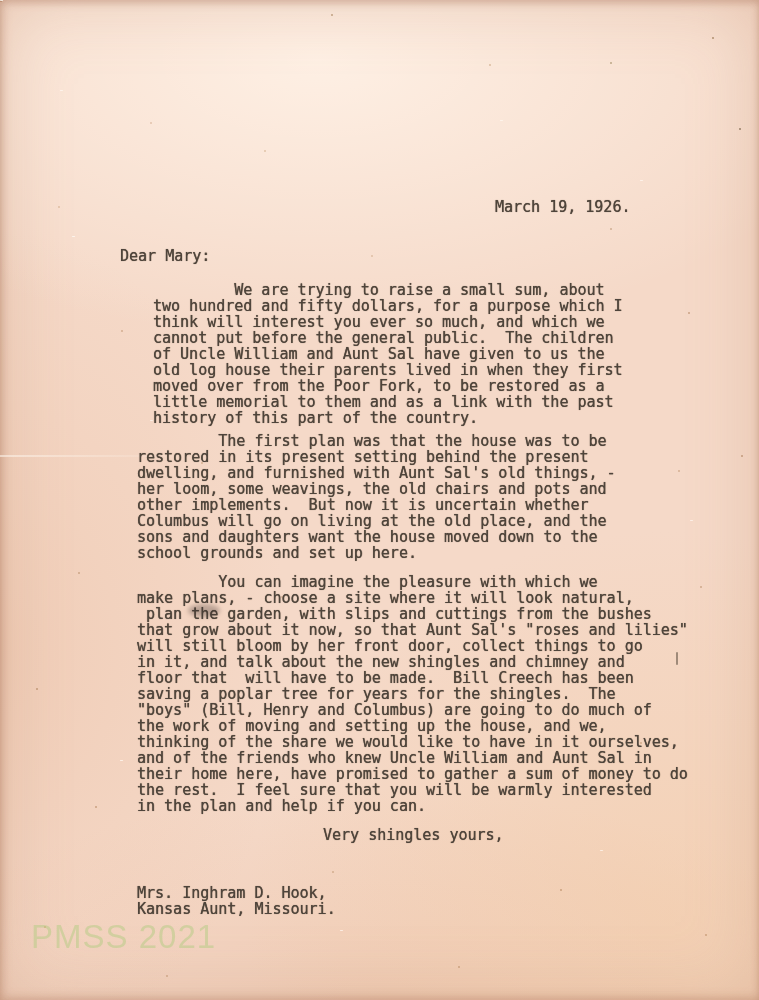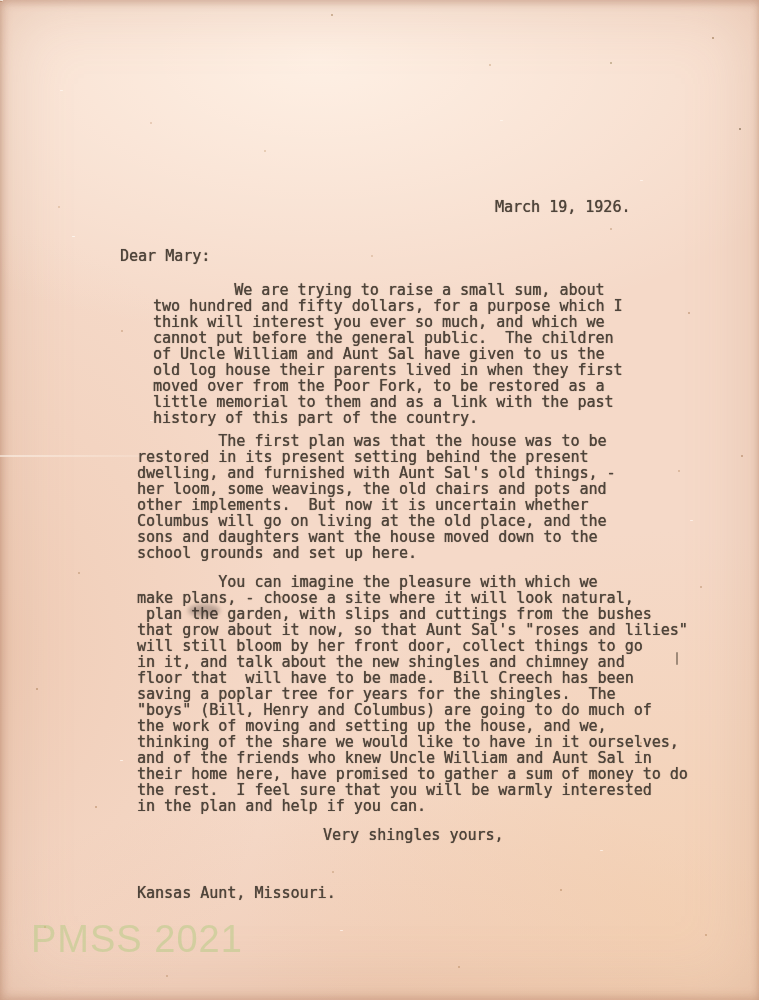--- a/index.html
+++ b/index.html
@@ -58,21 +58,21 @@
   .closing{left:323px;top:827px;}
   .signature{left:137px;top:885px;}
   .initials{left:137px;top:1007px;text-decoration:underline;}
   .smudge{position:absolute;left:188px;top:604px;width:32px;height:13px;border-radius:50%;
     background:rgba(58,48,42,0.30);filter:blur(2px);}
   .pencil{position:absolute;left:676px;top:652px;width:2px;height:13px;
     background:rgba(90,76,62,0.55);border-radius:1px;}
   .watermark{
     position:absolute;left:31px;top:918px;
     font-family:"Liberation Sans", sans-serif;
-    font-size:38px;letter-spacing:1px;
+    font-size:33px;letter-spacing:1px;
     color:var(--wm,rgba(184,204,134,0.55));
   }
 </style>
 </head>
 <body>
 
 <div class="page">
   <div class="specks s1"></div>
   <div class="specks s2"></div>
   <div class="crease"></div>
@@ -81,17 +81,17 @@
   <div class="typed salutation">Dear Mary:</div>
 
   <div class="typed para p1"><div>         We are trying to raise a small sum, about</div><div>two hundred and fifty dollars, for a purpose which I</div><div>think will interest you ever so much, and which we</div><div>cannot put before the general public.  The children</div><div>of Uncle William and Aunt Sal have given to us the</div><div>old log house their parents lived in when they first</div><div>moved over from the Poor Fork, to be restored as a</div><div>little memorial to them and as a link with the past</div><div>history of this part of the country.</div></div>
   <div class="typed para p2"><div>         The first plan was that the house was to be</div><div>restored in its present setting behind the present</div><div>dwelling, and furnished with Aunt Sal's old things, -</div><div>her loom, some weavings, the old chairs and pots and</div><div>other implements.  But now it is uncertain whether</div><div>Columbus will go on living at the old place, and the</div><div>sons and daughters want the house moved down to the</div><div>school grounds and set up here.</div></div>
   <div class="typed para p3"><div>         You can imagine the pleasure with which we</div><div>make plans, - choose a site where it will look natural,</div><div> plan the garden, with slips and cuttings from the bushes</div><div>that grow about it now, so that Aunt Sal's "roses and lilies"</div><div>will still bloom by her front door, collect things to go</div><div>in it, and talk about the new shingles and chimney and</div><div>floor that  will have to be made.  Bill Creech has been</div><div>saving a poplar tree for years for the shingles.  The</div><div>"boys" (Bill, Henry and Columbus) are going to do much of</div><div>the work of moving and setting up the house, and we,</div><div>thinking of the share we would like to have in it ourselves,</div><div>and of the friends who knew Uncle William and Aunt Sal in</div><div>their home here, have promised to gather a sum of money to do</div><div>the rest.  I feel sure that you will be warmly interested</div><div>in the plan and help if you can.</div></div>
 
   <div class="smudge"></div>
   <div class="pencil"></div>
 
   <div class="typed closing">Very shingles yours,</div>
-  <div class="typed signature"><div>Kansas Aunt, Missouri.</div></div>
+  <div class="typed signature"><div>Mrs. Inghram D. Hook,</div><div>Kansas Aunt, Missouri.</div></div>
   <div class="typed initials">EZ:VB</div>
 
   <div class="watermark">PMSS 2021</div>
 </div>
 
 </body></html>

